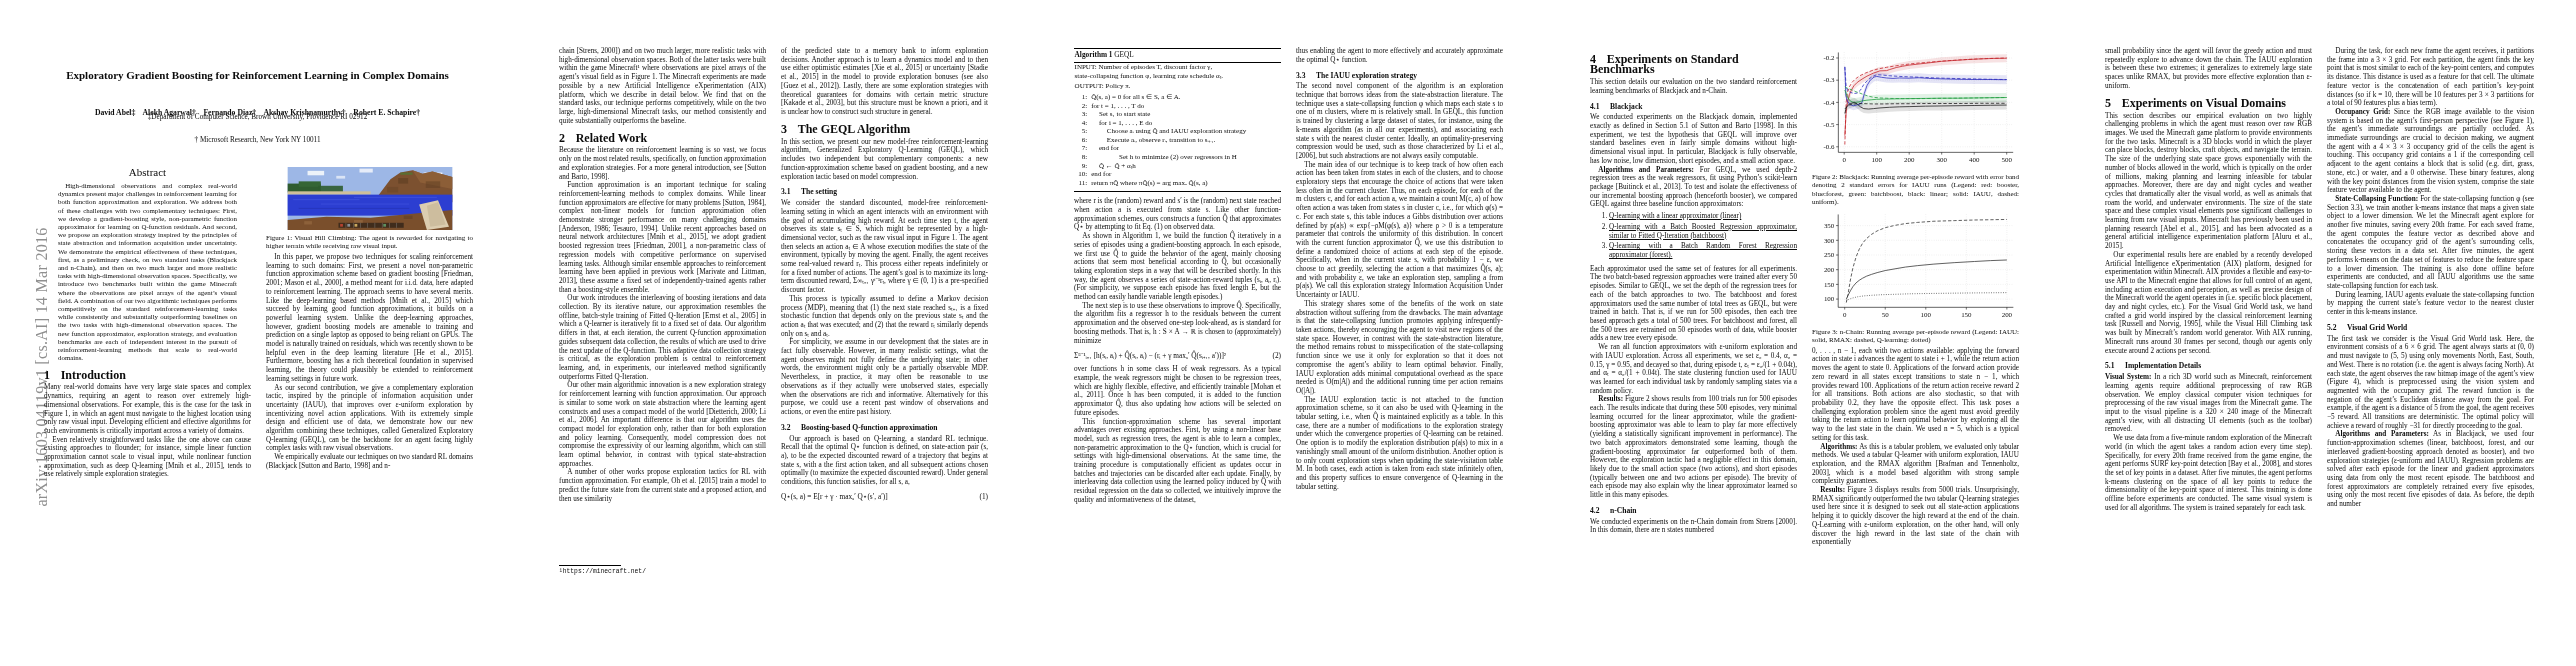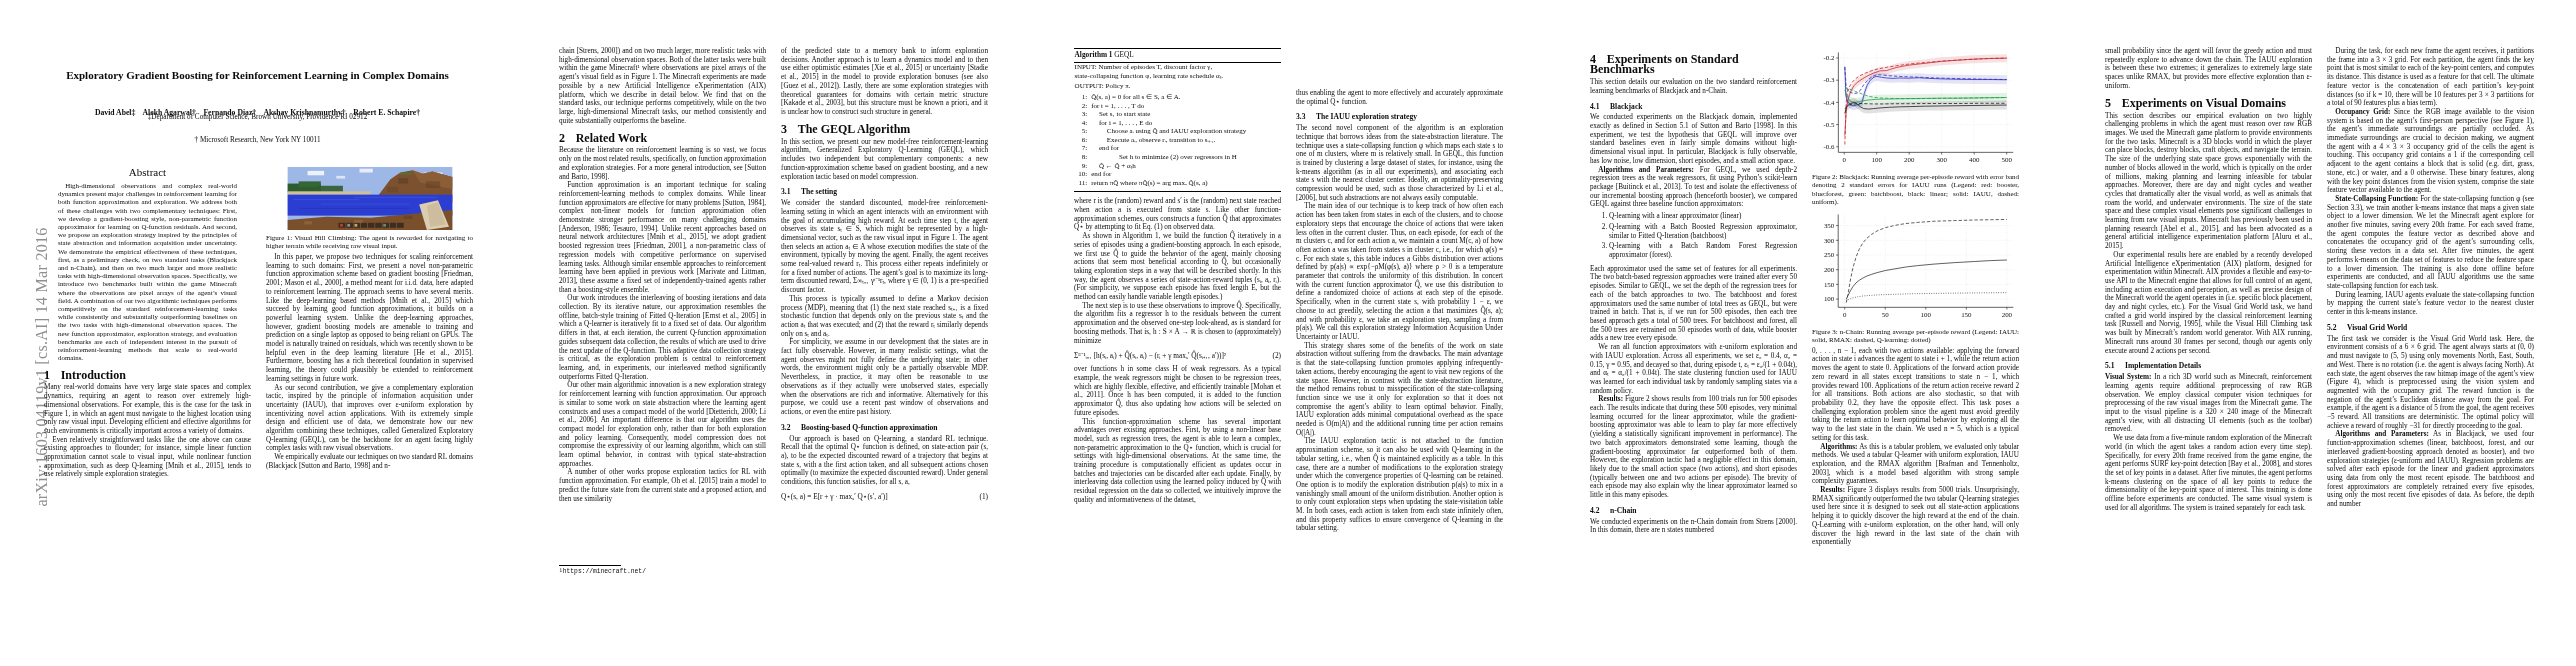--- a/index.html
+++ b/index.html
@@ -20,21 +20,21 @@
   .para.abstract{font-size:6.9px;line-height:8.2px;margin:0 14px;text-indent:7.2px;}
   .caption{font-size:7px;line-height:8.4px;text-align:justify;margin:2.8px 0 2.2px;text-indent:0;}
   .h-abs{text-align:center;font-weight:normal;font-size:11px;margin:0 0 3.9px;}
   .h-sec{font-size:12px;font-weight:bold;margin:7.2px 0 3.9px;line-height:10px;}
   .h-sub{font-size:7.6px;font-weight:bold;margin:6.1px 0 2.8px;line-height:9px;}
   .h-sec .h-num{display:inline-block;min-width:16.7px;}
   .h-sub .h-num{display:inline-block;min-width:20px;}
   .eq{display:flex;align-items:center;margin:5px 0;font-size:7.3px;}
   .eq-body{flex:1;}
   .eq-num{width:19px;text-align:right;}
-  .plist{margin:2.8px 0 2.8px 0;padding-left:19px;font-size:7.2px;line-height:8.7px;}
+  .plist{margin:2.8px 0 2.8px 0;padding-left:19px;font-size:7.2px;line-height:8.7px;text-decoration:underline;}
   .plist li{margin-bottom:2.2px;text-align:justify;}
   .algo{border-top:0.9px solid #000;border-bottom:0.9px solid #000;margin:1.1px 0 5.6px;
         padding-bottom:3.3px;font-size:7px;line-height:8.6px;}
   .algo-head{border-bottom:0.6px solid #000;padding:1.7px 0.6px 2.2px;font-size:7.3px;}
   .algo-io{padding:0.6px 0.6px 0;}
   .algo-lines{margin-top:2.8px;}
   .algo-line{display:flex;}
   .algo-n{width:13.3px;text-align:right;margin-right:3.9px;flex-shrink:0;}
   .fn{margin-top:auto;padding-top:4.4px;}
   .fn-rule{width:62px;border-top:0.6px solid #000;margin-bottom:1.7px;}
@@ -197,21 +197,21 @@
         <div class="para flush"><span class="ptext">where r is the (random) reward and s′ is the (random) next state reached when action a is executed from state s. Like other function-approximation schemes, ours constructs a function Q̂ that approximates Q⋆ by attempting to fit Eq. (1) on observed data.</span></div>
         <div class="para"><span class="ptext">As shown in Algorithm 1, we build the function Q̂ iteratively in a series of episodes using a gradient-boosting approach. In each episode, we first use Q̂ to guide the behavior of the agent, mainly choosing actions that seem most beneficial according to Q̂, but occasionally taking exploration steps in a way that will be described shortly. In this way, the agent observes a series of state-action-reward tuples (sᵢ, aᵢ, rᵢ). (For simplicity, we suppose each episode has fixed length E, but the method can easily handle variable length episodes.)</span></div>
         <div class="para"><span class="ptext">The next step is to use these observations to improve Q̂. Specifically, the algorithm fits a regressor h to the residuals between the current approximation and the observed one-step look-ahead, as is standard for boosting methods. That is, h : S × A → ℝ is chosen to (approximately) minimize</span></div>
         <div class="eq">
           <span class="eq-body">Σᴱ⁻¹ᵢ₌₁ [h(sᵢ, aᵢ) + Q̂(sᵢ, aᵢ) − (rᵢ + γ maxₐ′ Q̂(sᵢ₊₁, a′))]²</span>
           <span class="eq-num">(2)</span>
         </div>
         <div class="para flush"><span class="ptext">over functions h in some class H of weak regressors. As a typical example, the weak regressors might be chosen to be regression trees, which are highly flexible, effective, and efficiently trainable [Mohan et al., 2011]. Once h has been computed, it is added to the function approximator Q̂, thus also updating how actions will be selected on future episodes.</span></div>
         <div class="para"><span class="ptext">This function-approximation scheme has several important advantages over existing approaches. First, by using a non-linear base model, such as regression trees, the agent is able to learn a complex, non-parametric approximation to the Q⋆ function, which is crucial for settings with high-dimensional observations. At the same time, the training procedure is computationally efficient as updates occur in batches and trajectories can be discarded after each update. Finally, by interleaving data collection using the learned policy induced by Q̂ with residual regression on the data so collected, we intuitively improve the quality and informativeness of the dataset,</span></div>
       </div>
-      <div class="col" style="left: 266px; top: 47px; height: 528px; justify-content: center;">
+      <div class="col" style="left: 266px; top: 47px; height: 528px;">
         <div class="para flush"><span class="ptext">thus enabling the agent to more effectively and accurately approximate the optimal Q⋆ function.</span></div>
         <div class="h-sub"><span class="h-num">3.3</span><span class="h-text">The IAUU exploration strategy</span></div>
         <div class="para flush"><span class="ptext">The second novel component of the algorithm is an exploration technique that borrows ideas from the state-abstraction literature. The technique uses a state-collapsing function φ which maps each state s to one of m clusters, where m is relatively small. In GEQL, this function is trained by clustering a large dataset of states, for instance, using the k-means algorithm (as in all our experiments), and associating each state s with the nearest cluster center. Ideally, an optimality-preserving compression would be used, such as those characterized by Li et al., [2006], but such abstractions are not always easily computable.</span></div>
         <div class="para"><span class="ptext">The main idea of our technique is to keep track of how often each action has been taken from states in each of the clusters, and to choose exploratory steps that encourage the choice of actions that were taken less often in the current cluster. Thus, on each episode, for each of the m clusters c, and for each action a, we maintain a count M(c, a) of how often action a was taken from states s in cluster c, i.e., for which φ(s) = c. For each state s, this table induces a Gibbs distribution over actions defined by p(a|s) ∝ exp{−ρM(φ(s), a)} where ρ &gt; 0 is a temperature parameter that controls the uniformity of this distribution. In concert with the current function approximator Q̂, we use this distribution to define a randomized choice of actions at each step of the episode. Specifically, when in the current state s, with probability 1 − ε, we choose to act greedily, selecting the action a that maximizes Q̂(s, a); and with probability ε, we take an exploration step, sampling a from p(a|s). We call this exploration strategy Information Acquisition Under Uncertainty or IAUU.</span></div>
         <div class="para"><span class="ptext">This strategy shares some of the benefits of the work on state abstraction without suffering from the drawbacks. The main advantage is that the state-collapsing function promotes applying infrequently-taken actions, thereby encouraging the agent to visit new regions of the state space. However, in contrast with the state-abstraction literature, the method remains robust to misspecification of the state-collapsing function since we use it only for exploration so that it does not compromise the agent’s ability to learn optimal behavior. Finally, IAUU exploration adds minimal computational overhead as the space needed is O(m|A|) and the additional running time per action remains O(|A|).</span></div>
         <div class="para"><span class="ptext">The IAUU exploration tactic is not attached to the function approximation scheme, so it can also be used with Q-learning in the tabular setting, i.e., when Q̂ is maintained explicitly as a table. In this case, there are a number of modifications to the exploration strategy under which the convergence properties of Q-learning can be retained. One option is to modify the exploration distribution p(a|s) to mix in a vanishingly small amount of the uniform distribution. Another option is to only count exploration steps when updating the state-visitation table M. In both cases, each action is taken from each state infinitely often, and this property suffices to ensure convergence of Q-learning in the tabular setting.</span></div>
       </div>
     </div>
     <div class="page" style="left: 1546px;">
       <div class="col" style="left: 44px; top: 47px; height: 528px;">

